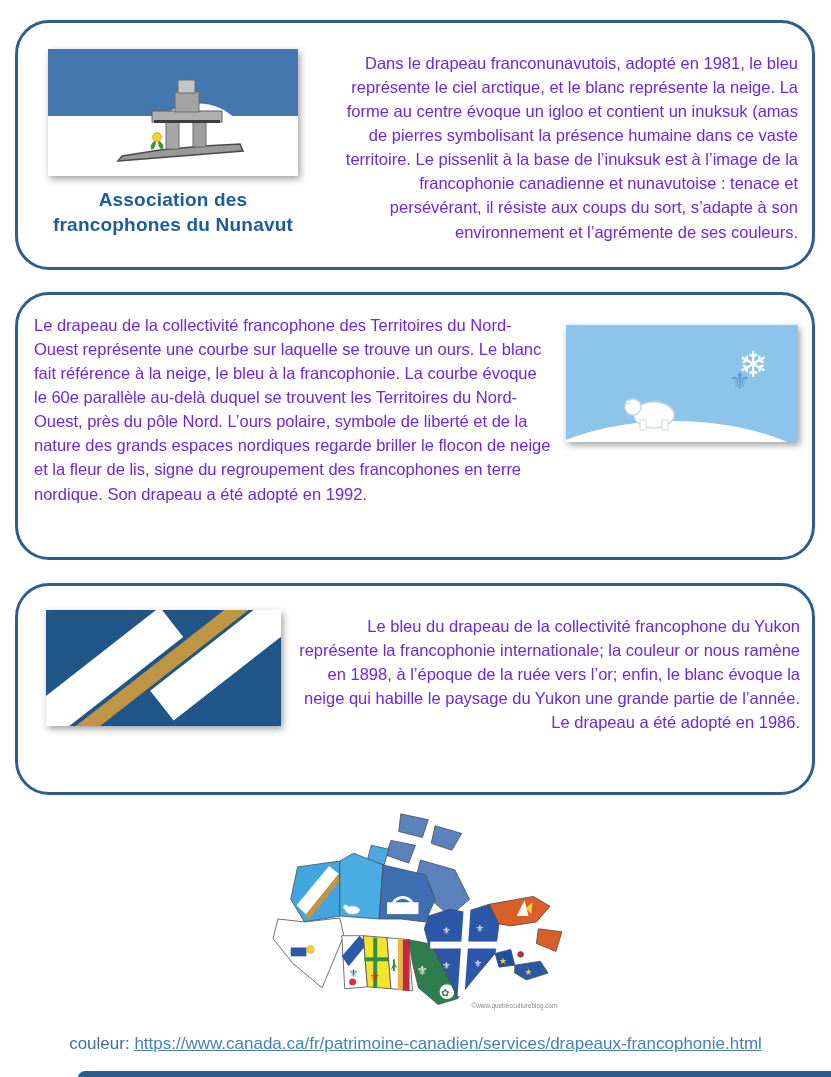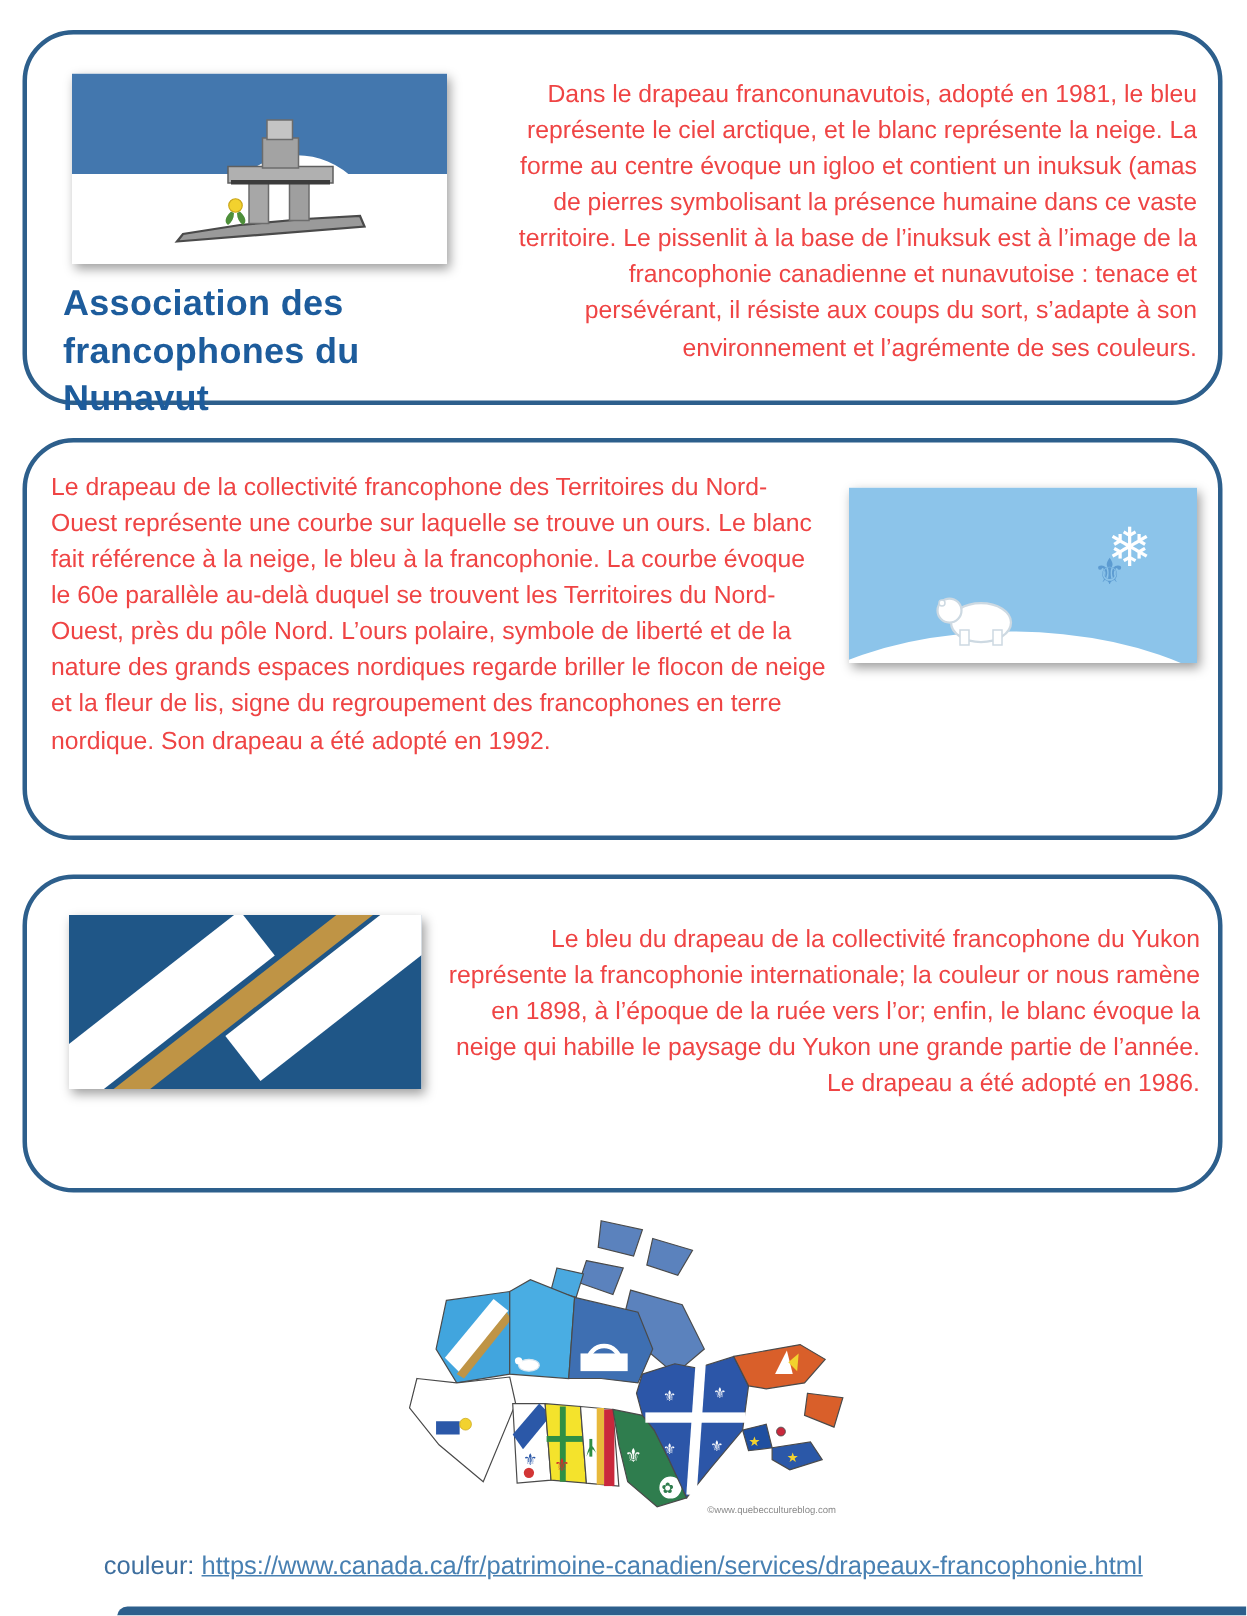--- a/index.html
+++ b/index.html
@@ -5,26 +5,26 @@
   html,body{margin:0;padding:0;background:#ffffff;}
   .page{position:relative;width:831px;height:1077px;background:#ffffff;overflow:hidden;
         font-family:"Liberation Sans", sans-serif;}
   .card{position:absolute;left:15px;right:16px;border:3px solid #2D5F8C;border-radius:34px;
         background:#ffffff;box-sizing:border-box;display:flex;}
   .card1{top:20px;height:250px;padding:26px 14px 10px 24px;gap:20px;}
   .card2{top:292px;height:268px;padding:18px 14px 24px 16px;gap:14px;}
   .card3{top:583px;height:212px;padding:24px 12px 10px 28px;gap:18px;}
   .media-col{flex:0 0 auto;display:flex;flex-direction:column;align-items:center;}
   .media-col .flagwrap{box-shadow:2px 3px 7px rgba(0,0,0,0.38);line-height:0;background:#fff;}
-  .caption{font-weight:700;color:#1D5C9C;font-size:24px;line-height:1.32;
+  .caption{font-weight:700;color:#1D5C9C;font-size:19px;line-height:1.32;text-align:center;
            margin-top:11px;letter-spacing:0.2px;}
   .cap1{width:262px;}
   .cap2{width:252px;}
   .cap3{width:208px;}
-  .body-text{flex:1 1 auto;color:#ef4444;font-size:16.5px;line-height:1.46;}
+  .body-text{flex:1 1 auto;color:#6d28d9;font-size:16.5px;line-height:1.46;}
   .ta-right{text-align:right;}
   .ta-left{text-align:left;}
   .card1 .body-text{margin-top:2px;}
   .card2 .media-col{margin-top:12px;}
   .card3 .body-text{margin-top:4px;}
   .map-box{position:absolute;left:253px;top:806px;width:325px;height:226px;}
   .source-line{position:absolute;left:0;right:0;top:1034px;text-align:center;
                font-size:17px;color:#3E6F9F;}
   .source-line a{color:#4880B2;text-decoration:underline;}
   .cut-card-top{position:absolute;left:78px;right:0;top:1071px;height:7px;

